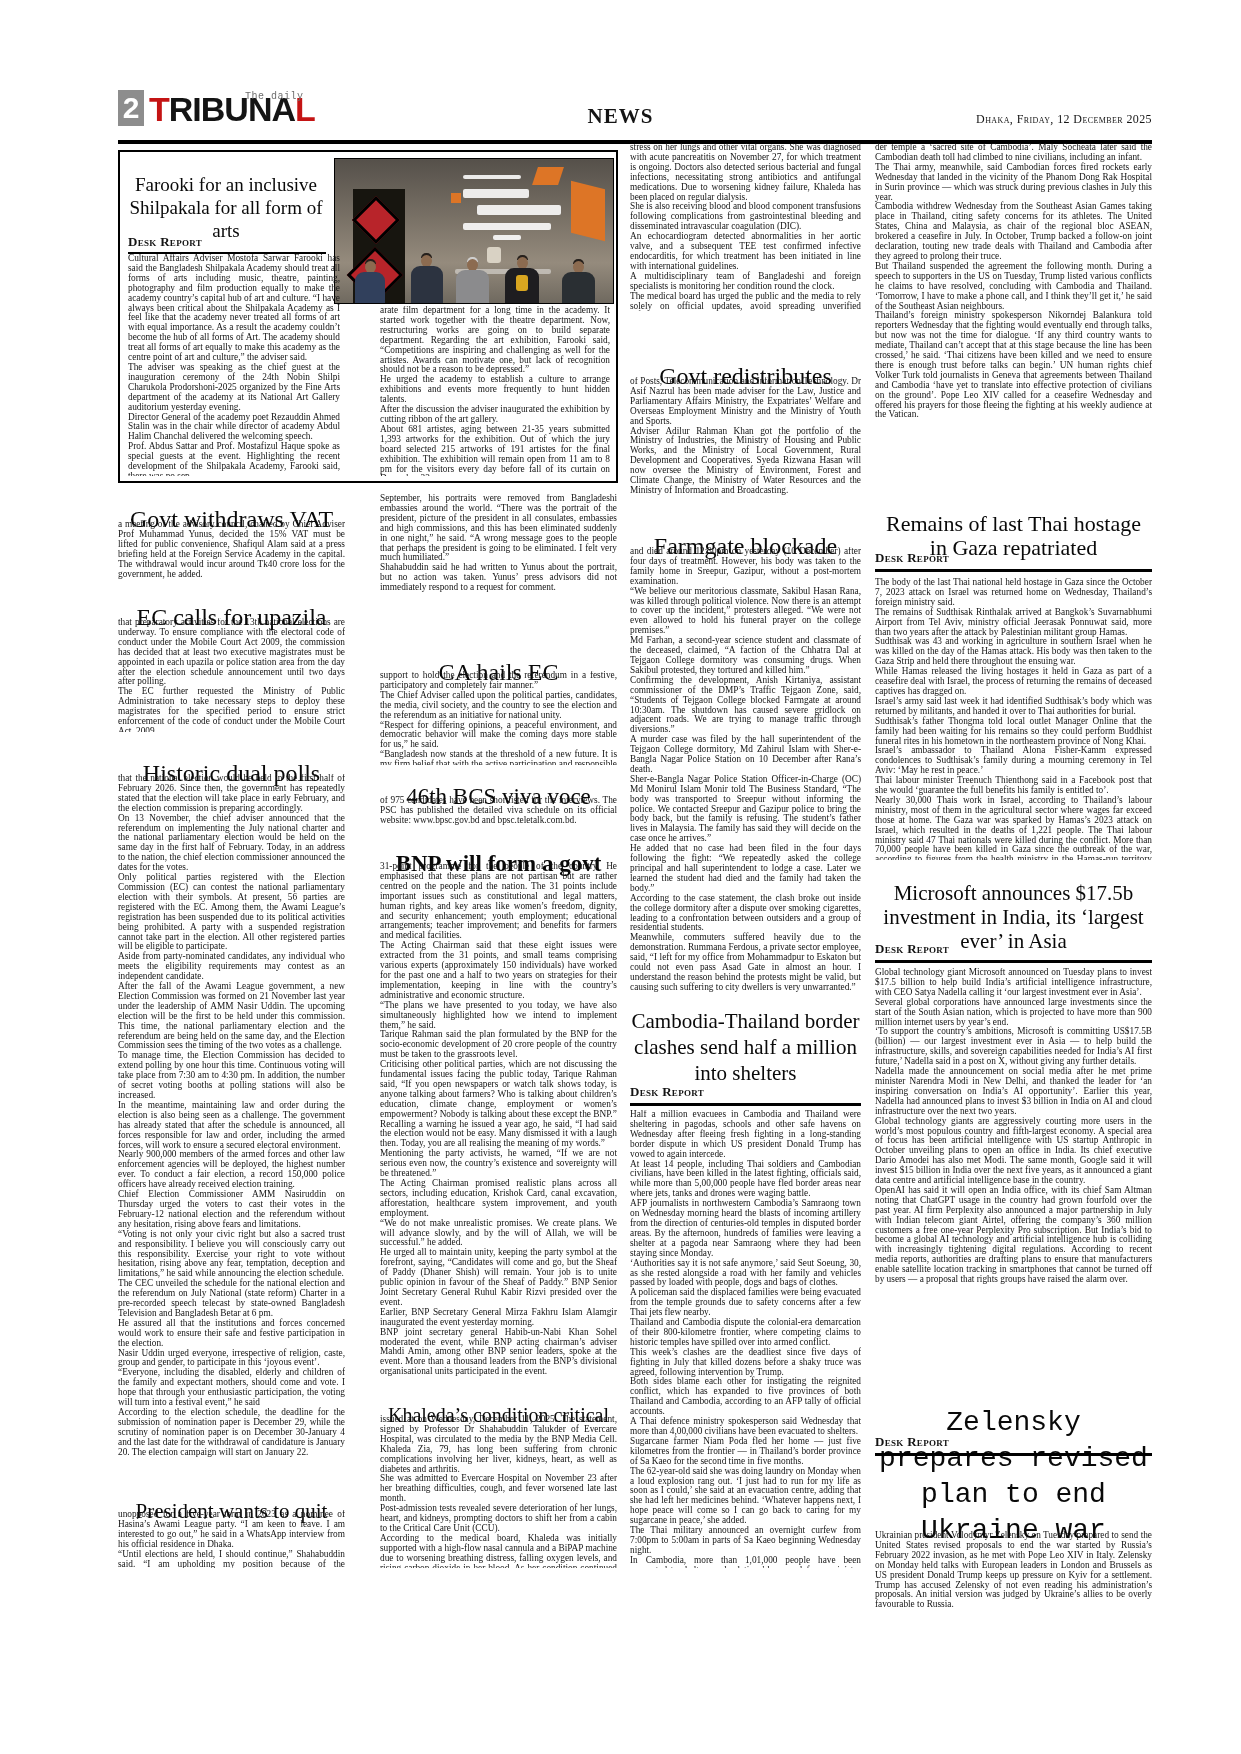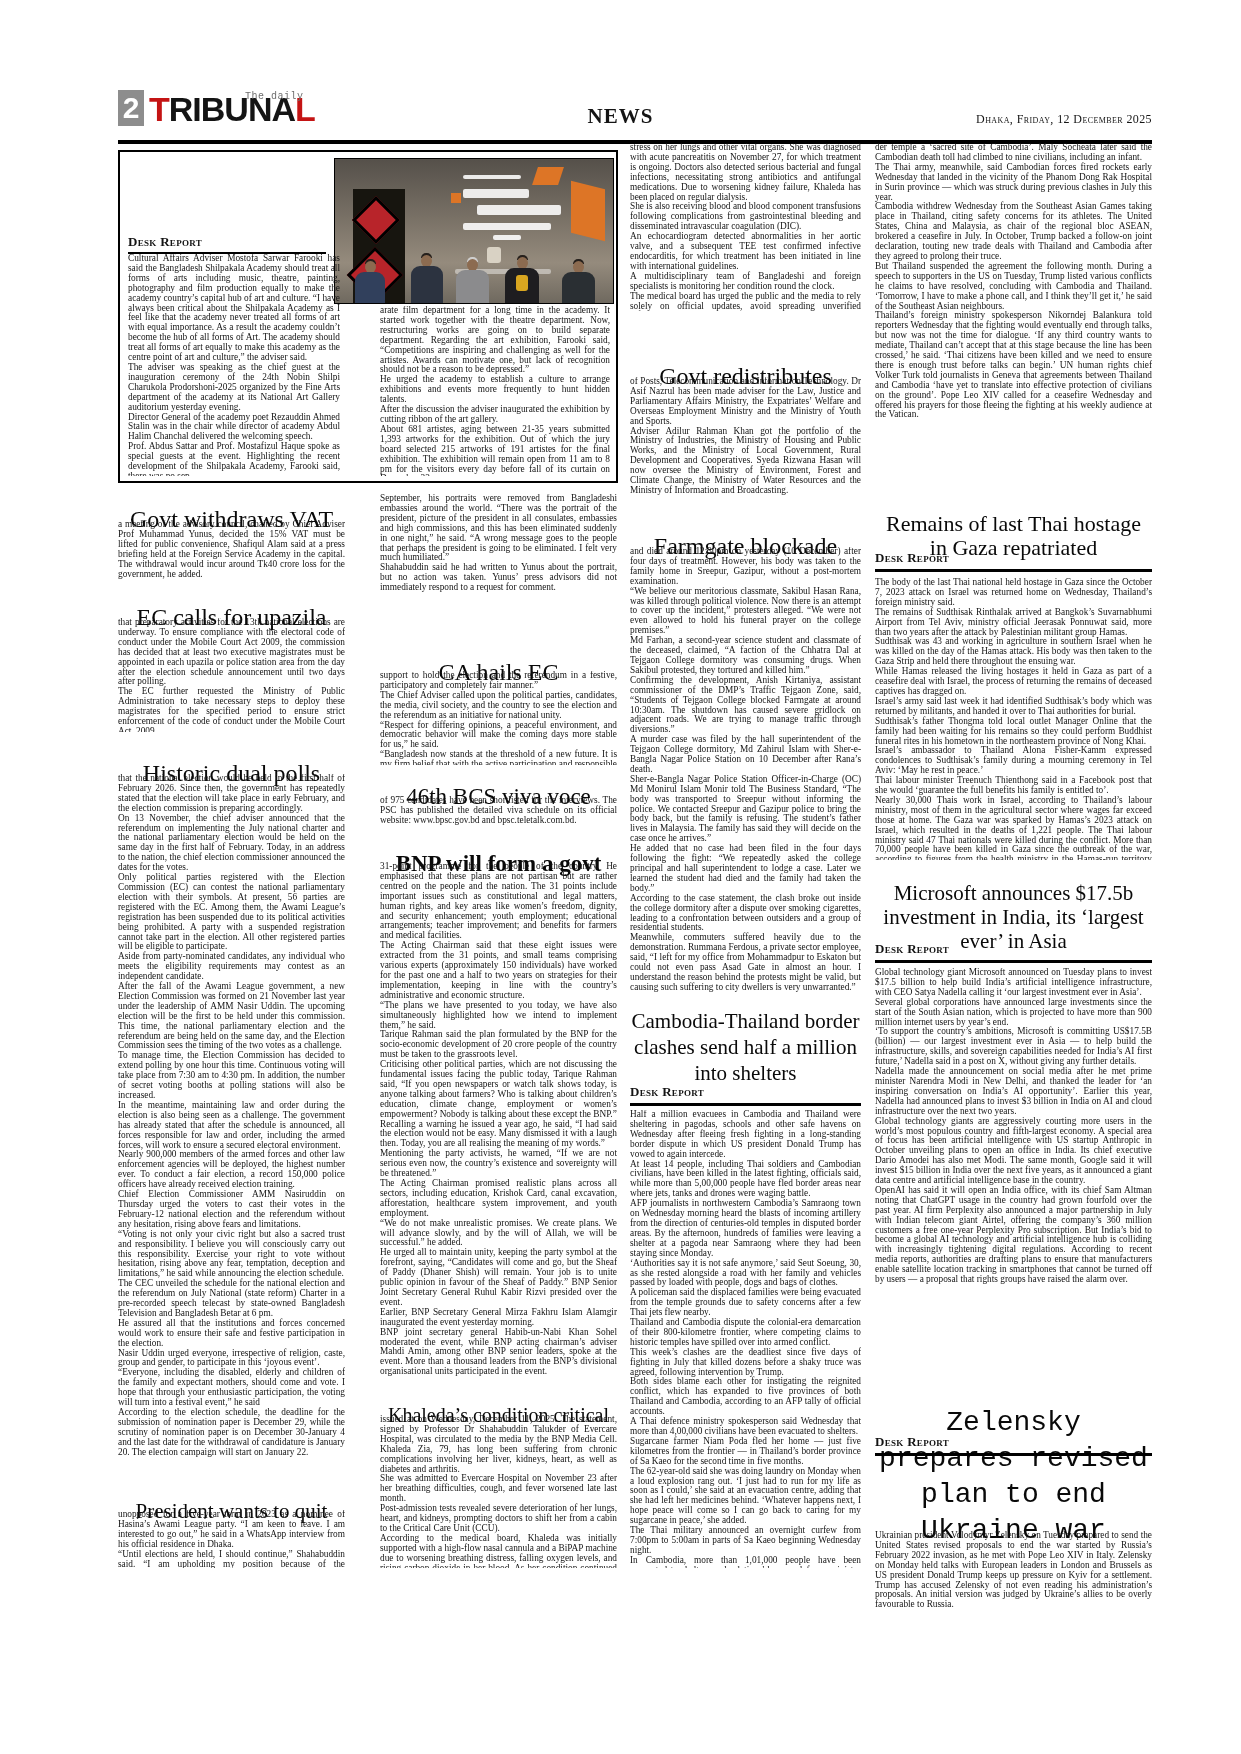--- a/index.html
+++ b/index.html
@@ -51,20 +51,21 @@
 <div class="page">
 
   <div class="logo">
     <span class="pgnum">2</span><span class="mast"><span class="tagline">The daily</span><span class="red">T</span><span>RIBUNA</span><span class="red">L</span></span>
   </div>
   <div class="section-title">NEWS</div>
   <div class="dateline">Dhaka, Friday, 12 December 2025</div>
   <div class="toprule"></div>
 
   <section class="leadbox">
+    <h1 class="hd lead-hd">Farooki for an inclusive Shilpakala for all form of arts</h1>
     <div class="byline-thin lead-by">Desk Report</div>
 
     <div class="photo" aria-label="Guests seated on stage at the 24th Nobin Shilpi Charukola Prodorshoni 2025 of Bangladesh Shilpakala Academy; backdrop with Bengali text: চারুকলা বিভাগ-এর ২৪তম নবীন শিল্পী চারুকলা প্রদর্শনী ২০২৫, বাংলাদেশ শিল্পকলা একাডেমি">
       <div class="ph-panel" style="left:18px;top:30px;width:52px;height:114px;"></div>
       <div class="ph-diamond" style="left:24px;top:44px;width:28px;height:28px;"></div>
       <div class="ph-diamond" style="left:20px;top:96px;width:34px;height:34px;"></div>
       <div class="ph-orange" style="left:200px;top:8px;width:26px;height:18px;transform:skewX(-18deg);"></div>
       <div class="ph-orange" style="left:236px;top:26px;width:34px;height:52px;transform:skewY(14deg);"></div>
       <div class="ph-orange" style="left:116px;top:34px;width:10px;height:10px;"></div>
       <div class="ph-bar" style="left:128px;top:16px;width:58px;height:4px;"></div>

